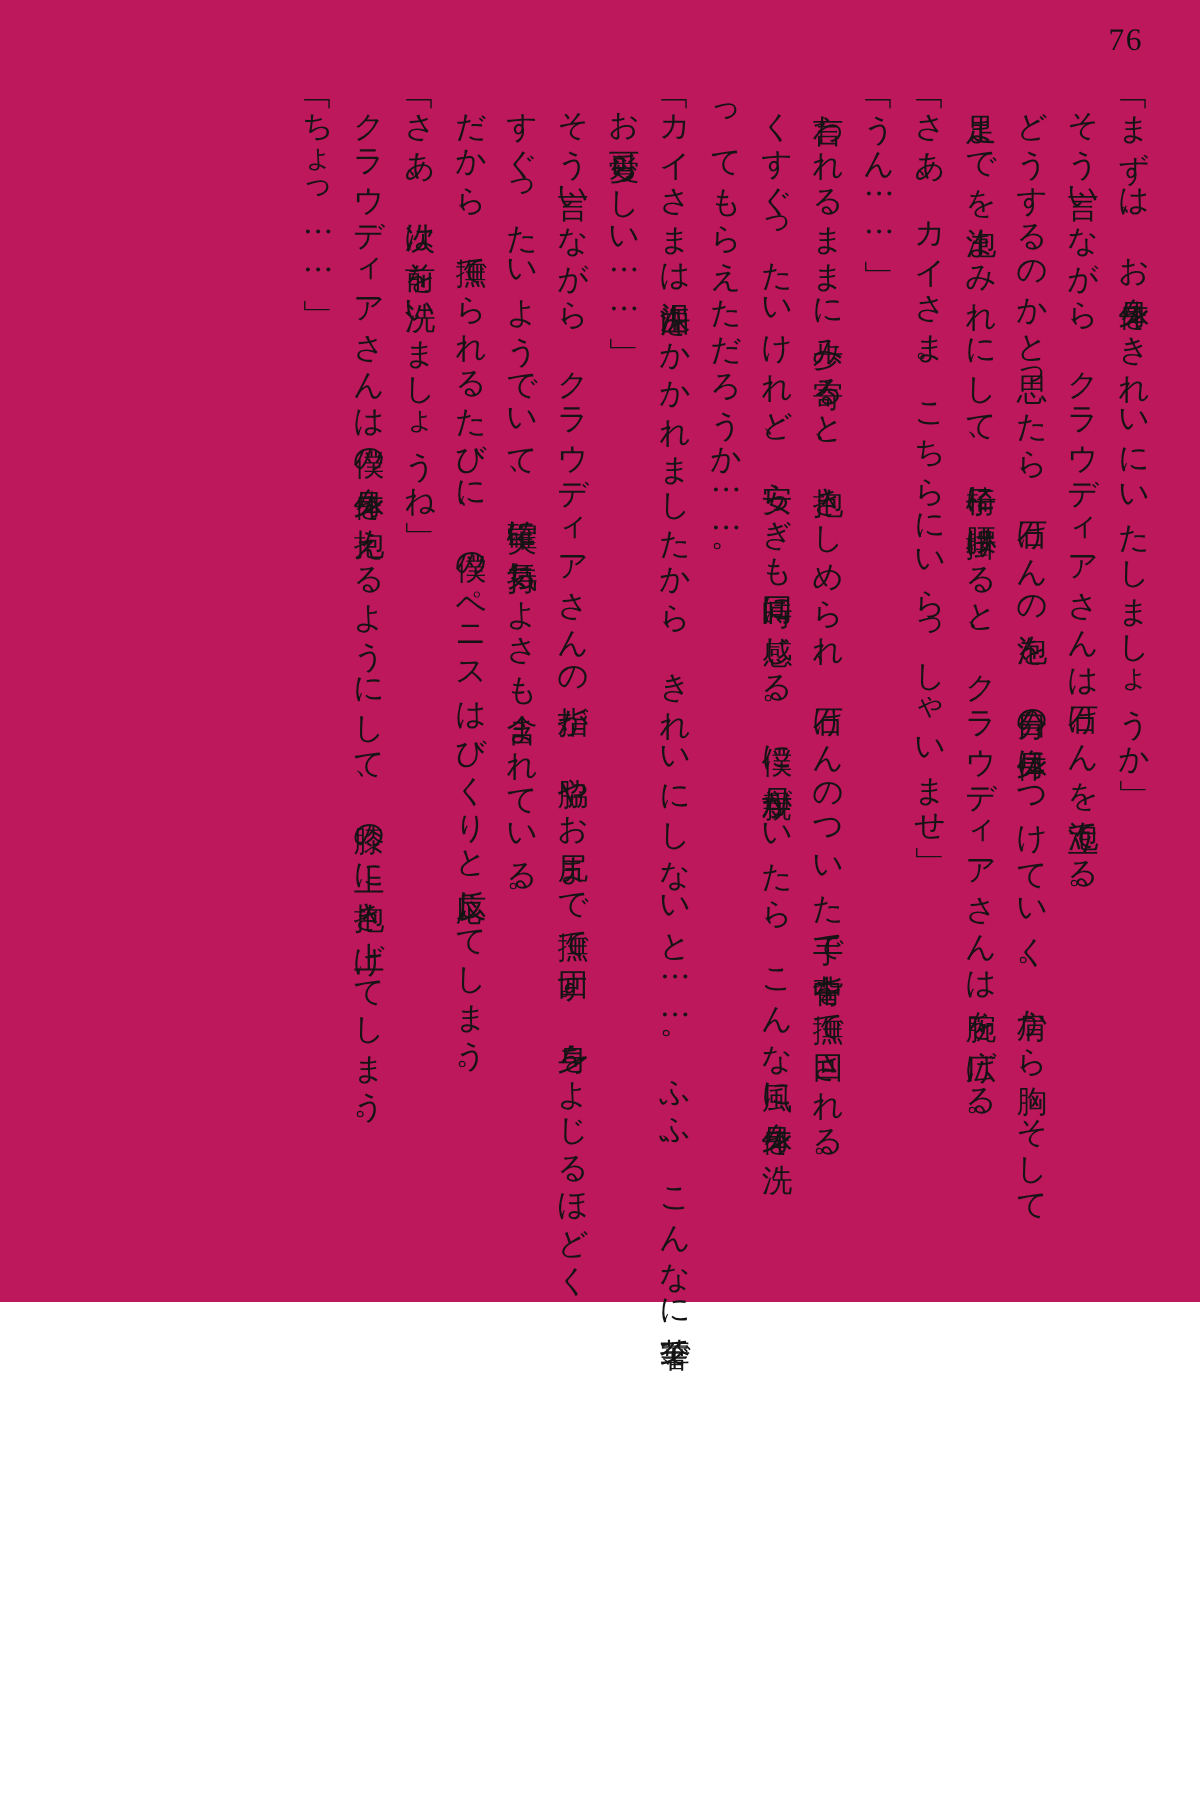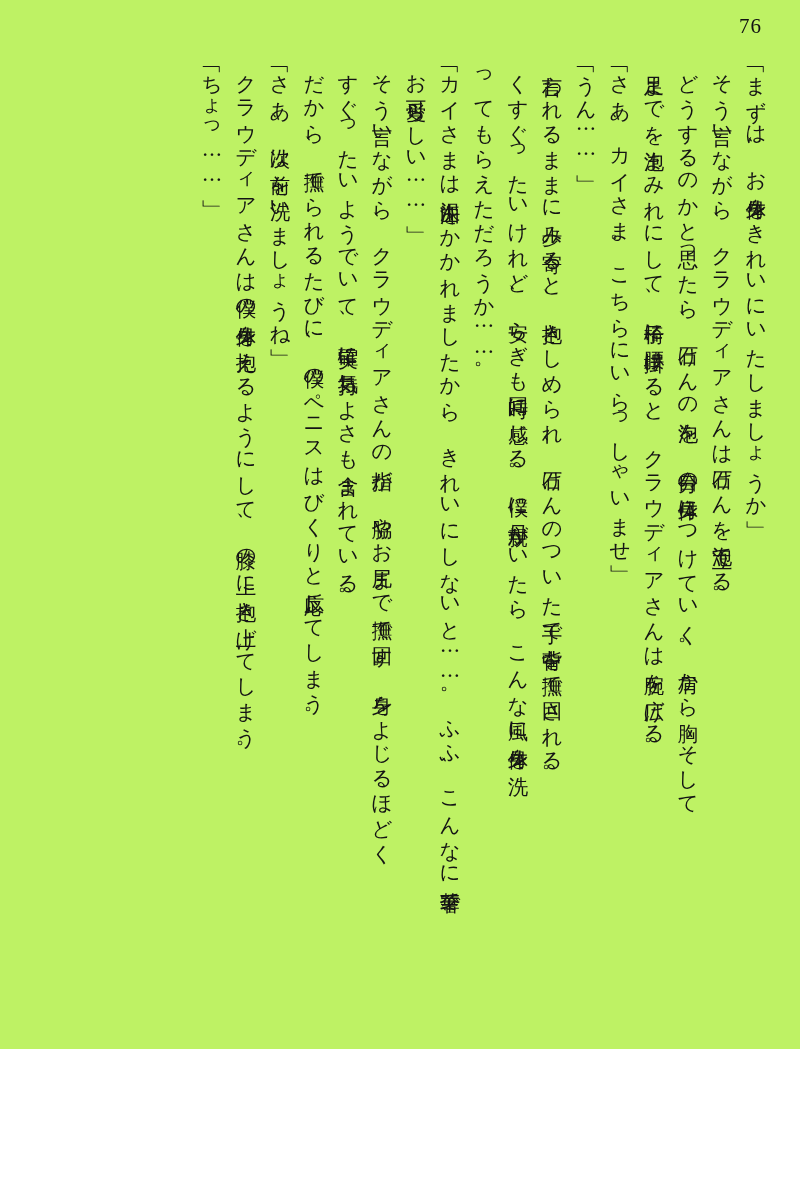--- a/index.html
+++ b/index.html
@@ -11,22 +11,22 @@
     width: 800px;
     height: 1200px;
     overflow: hidden;
     font-family: "DejaVu Serif", "Liberation Serif", serif;
     color: #111111;
   }
 
   .page {
     position: relative;
     width: 800px;
-    height: 1049px;
-    background: #bef264;
+    height: 868px;
+    background: #be185d;
     box-sizing: border-box;
   }
 
   .page-number {
     position: absolute;
     top: 14px;
     right: 38px;
     font-size: 21px;
     font-family: "Liberation Serif", "DejaVu Serif", serif;
     letter-spacing: 1px;

